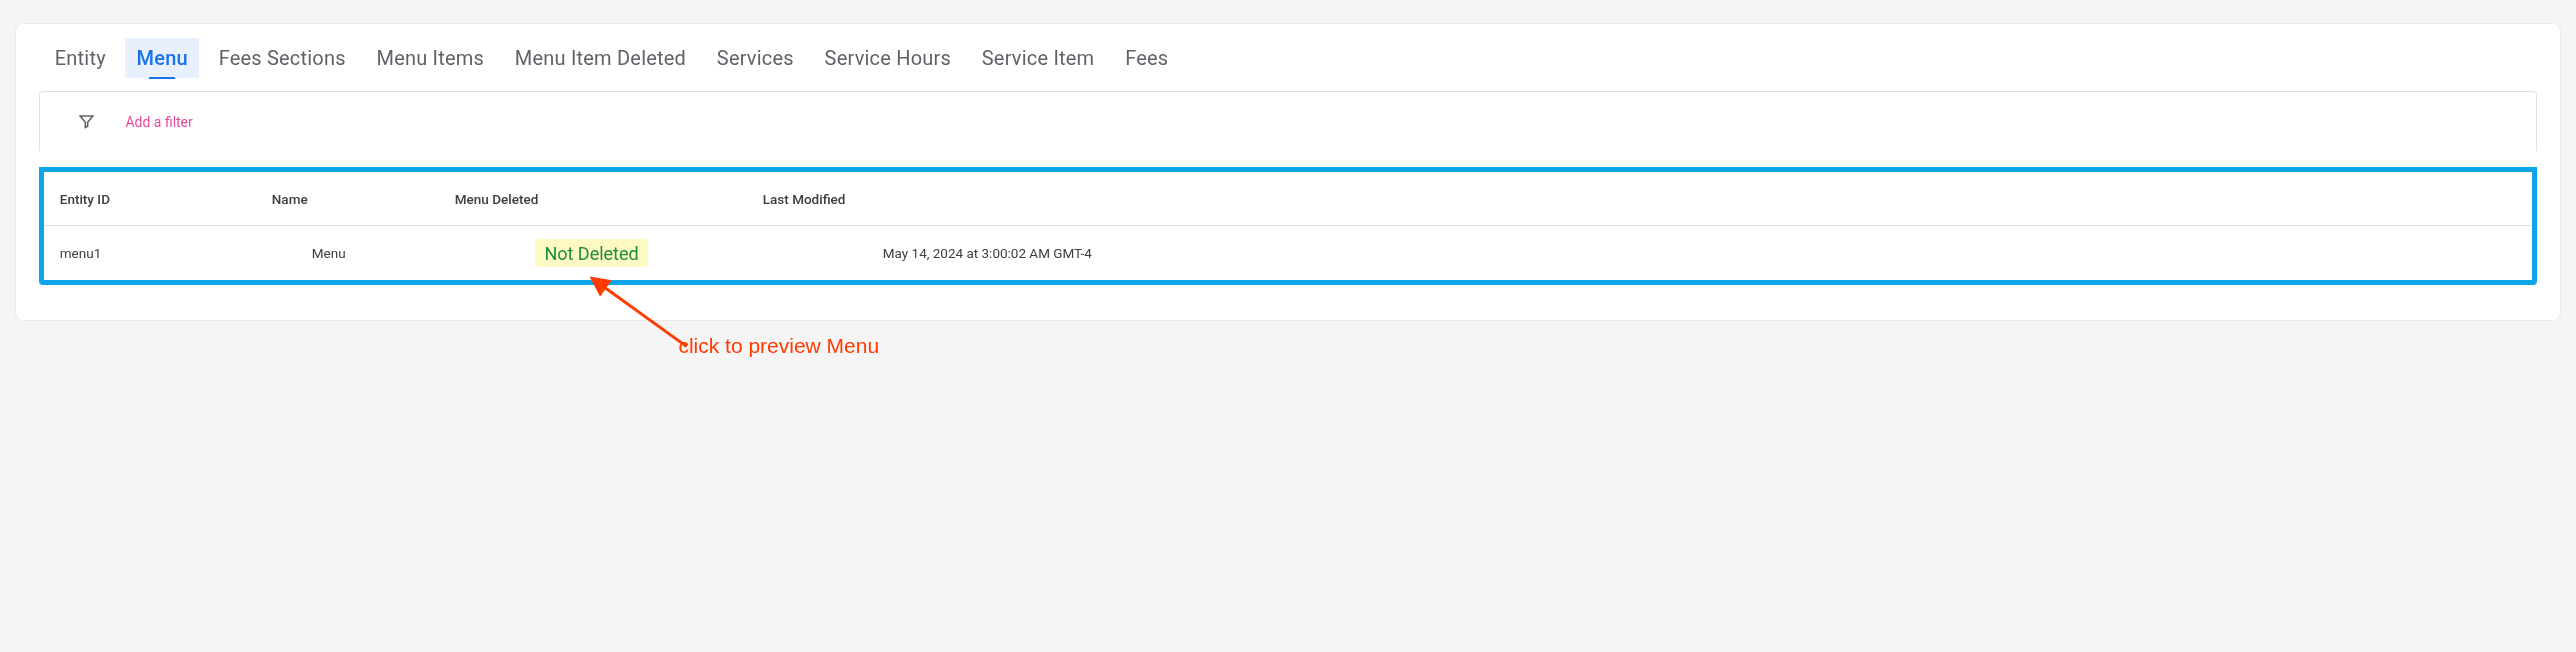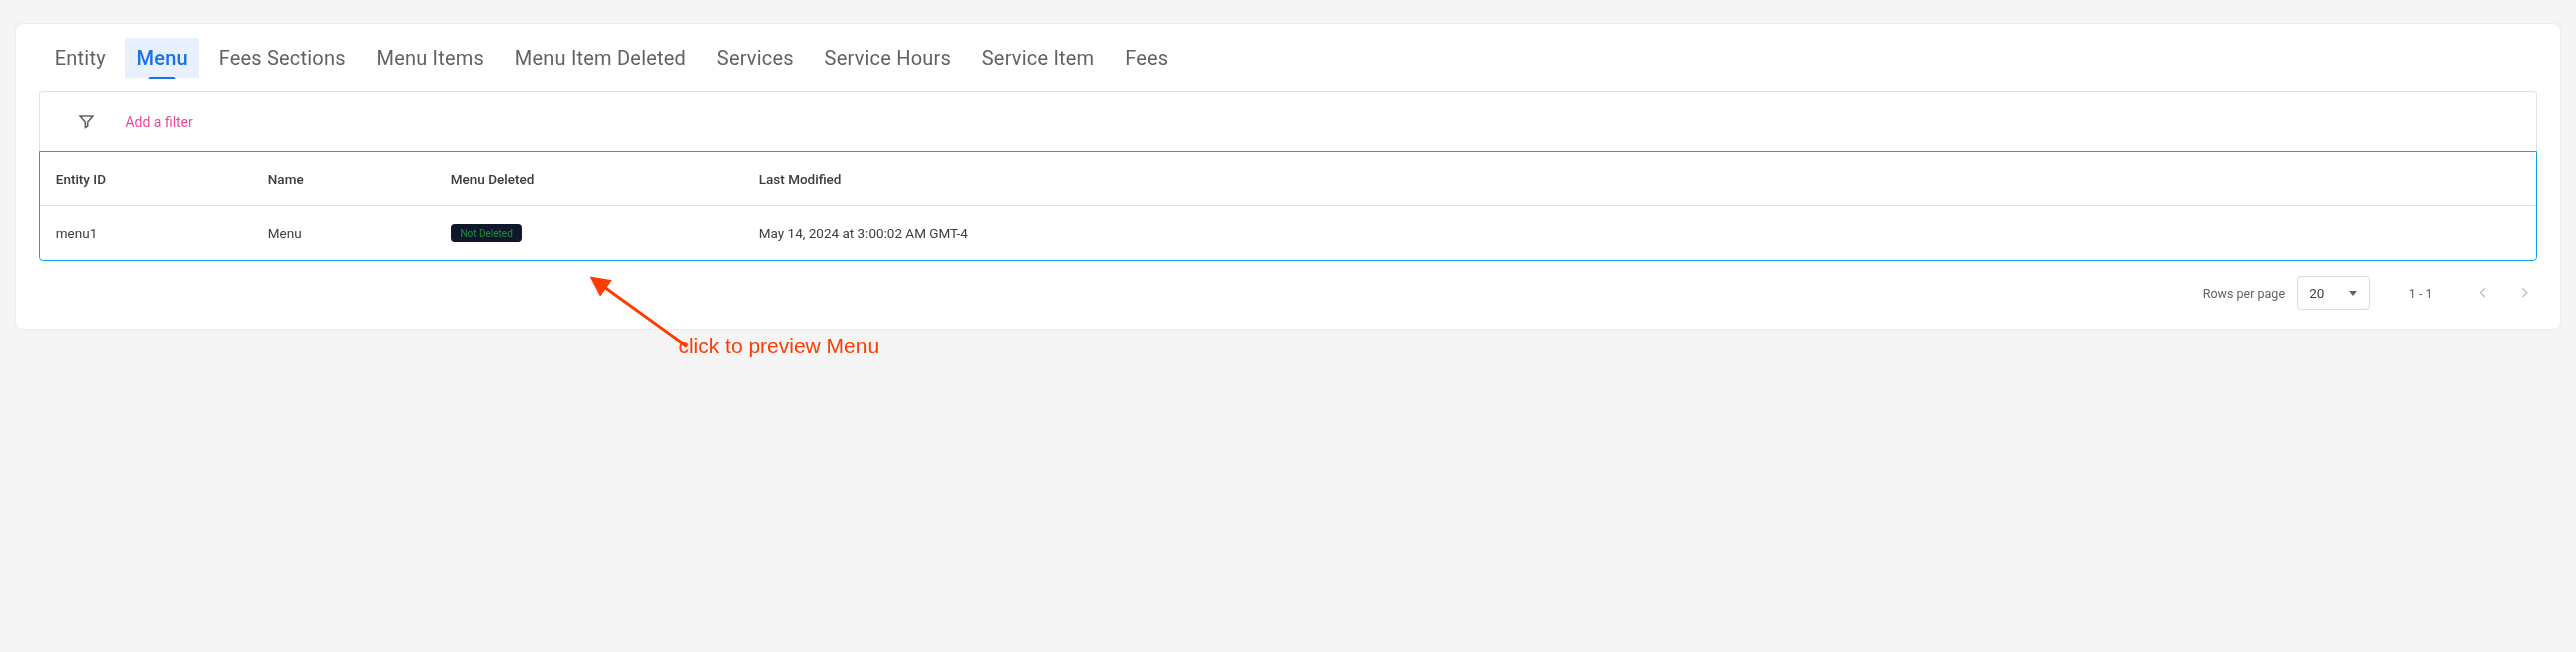--- a/index.html
+++ b/index.html
@@ -84,49 +84,50 @@
     align-items: center;
     padding: 0 37px;
     gap: 29px;
     color: #ec4899;
   }
   .filter-icon svg { width: 19px; height: 19px; display:block; }
   .filter-text { font-size: 14px; }
 
   
   .table {
-    margin: 0 23px;
-    border: 1px solid #0ea5e9;
+    margin: 16px 23px;
+    border: 5px solid #0ea5e9;
     border-radius: 0 0 3.9px 3.9px;
   }
   .thead, .trow {
     display: grid;
     grid-template-columns: 212px 183px 308px 1fr;
     align-items: center;
     padding: 0 15.4px;
   }
   .thead {
     height: 54px;
     border-bottom: 1px solid #e0e0e0;
     color: #3c4043;
     font-weight: 500;
     font-size: 13.5px;
   }
   .trow {
     height: 54px;
     font-size: 13.5px;
     color: #3c4043;
+    gap: 40px;
   }
   .badge {
     display: inline-block;
     padding: 3.9px 9.6px;
     border-radius: 3.9px;
-    background: #0f172a;
+    background: #fef9c3;
     color: #1e8e3e;
-    font-size: 10px;
+    font-size: 18px;
   }
 
   
   .pagination {
     margin: 15.4px 23px 0 23px;
     display: flex;
     justify-content: flex-end;
     align-items: center;
     gap: 27px;
     color: #5f6368;
@@ -243,42 +244,20 @@
       <div class="trow">
         <div>menu1</div>
         <div>Menu</div>
         <div>
           <span class="badge">Not Deleted</span>
         </div>
         <div>May 14, 2024 at 3:00:02 AM GMT-4</div>
       </div>
     </div>
 
-    <div class="pagination">
-      <div class="rpp">
-        <span>Rows per page</span>
-        <div class="select">
-          <span>20</span>
-          <span class="chev"></span>
-        </div>
-      </div>
-      <div class="page-range">1 - 1</div>
-      <div class="nav-arrows">
-        <div class="nav-btn">
-          <svg viewBox="0 0 24 24">
-              <path d="M15 6l-6 6 6 6" fill="none" stroke="currentColor" stroke-width="2"></path>
-            </svg>
-        </div>
-        <div class="nav-btn">
-          <svg viewBox="0 0 24 24">
-              <path d="M9 6l6 6-6 6" fill="none" stroke="currentColor" stroke-width="2"></path>
-            </svg>
-        </div>
-      </div>
-    </div>
 
     <div class="annotation">
       <svg width="116" height="87" viewBox="0 0 120 90">
         <defs>
           <marker id="arrowhead" markerWidth="7" markerHeight="7" refX="1" refY="3.5" orient="auto">
             <polygon points="0 0, 7 3.5, 0 7" fill="#ff3b00"></polygon>
           </marker>
         </defs>
         <line x1="96" y1="70" x2="10" y2="8" stroke="#ff3b00" stroke-width="3" marker-end="url(#arrowhead)"></line>
       </svg>

